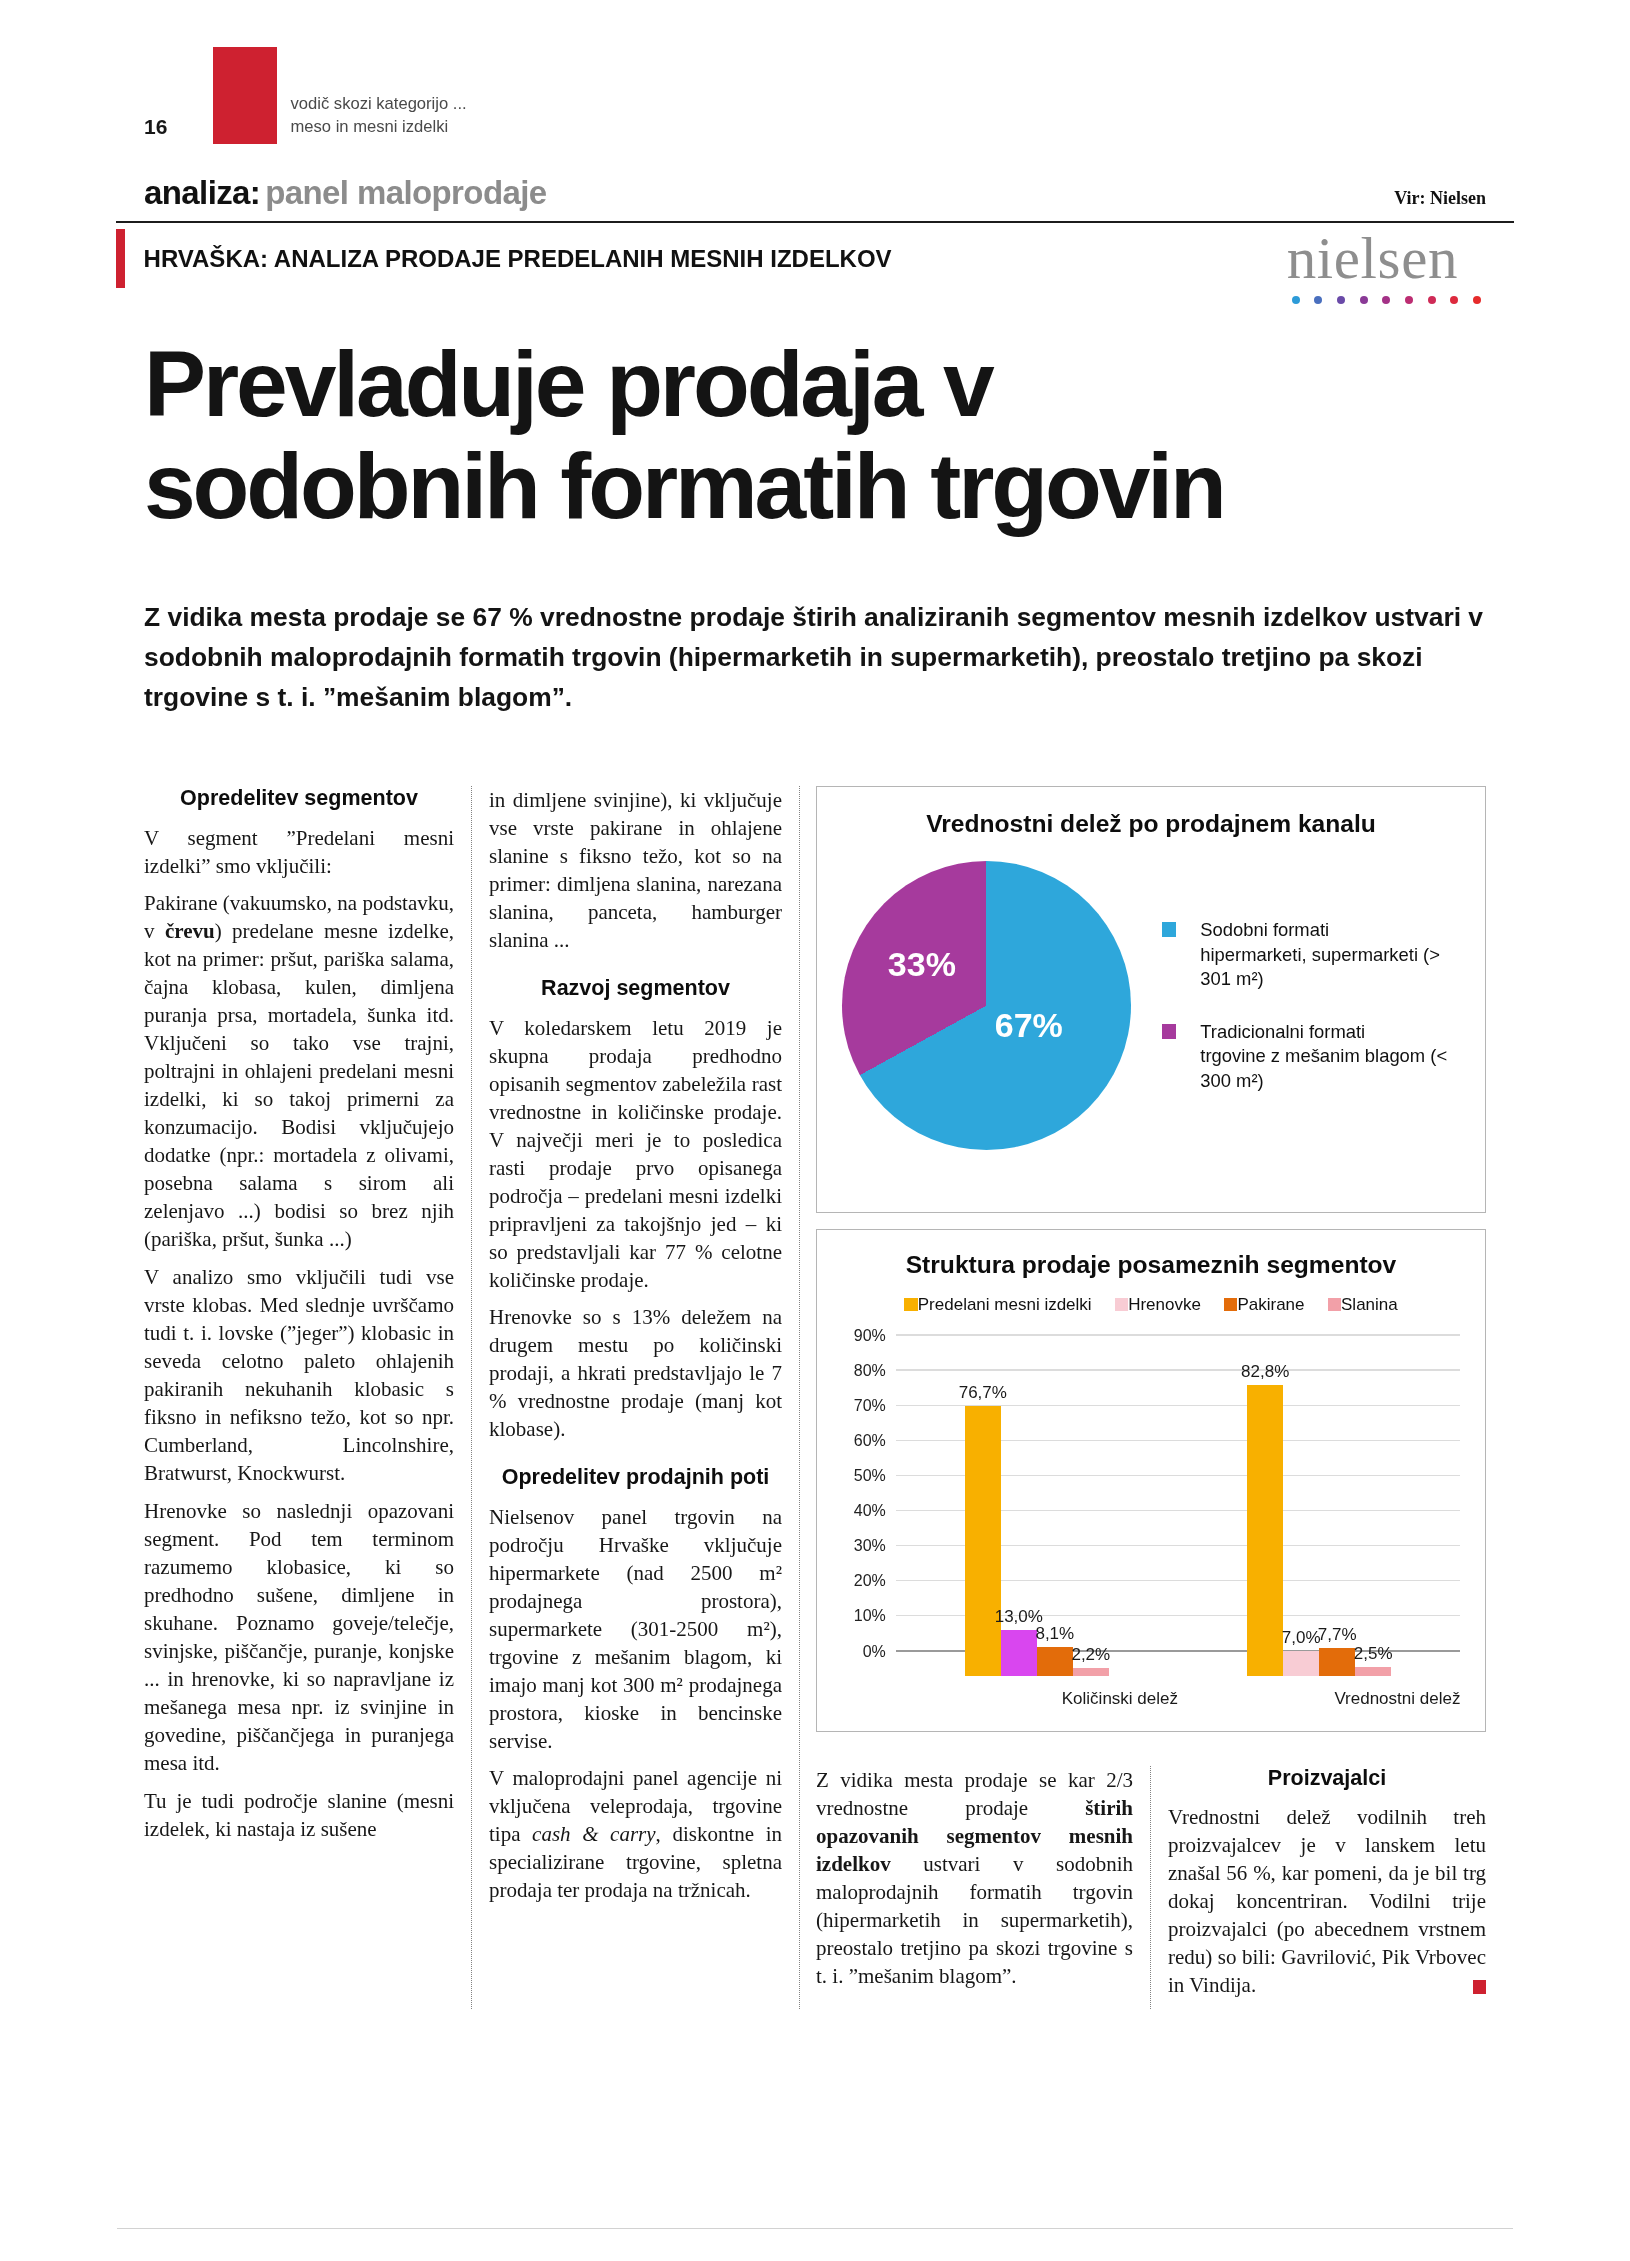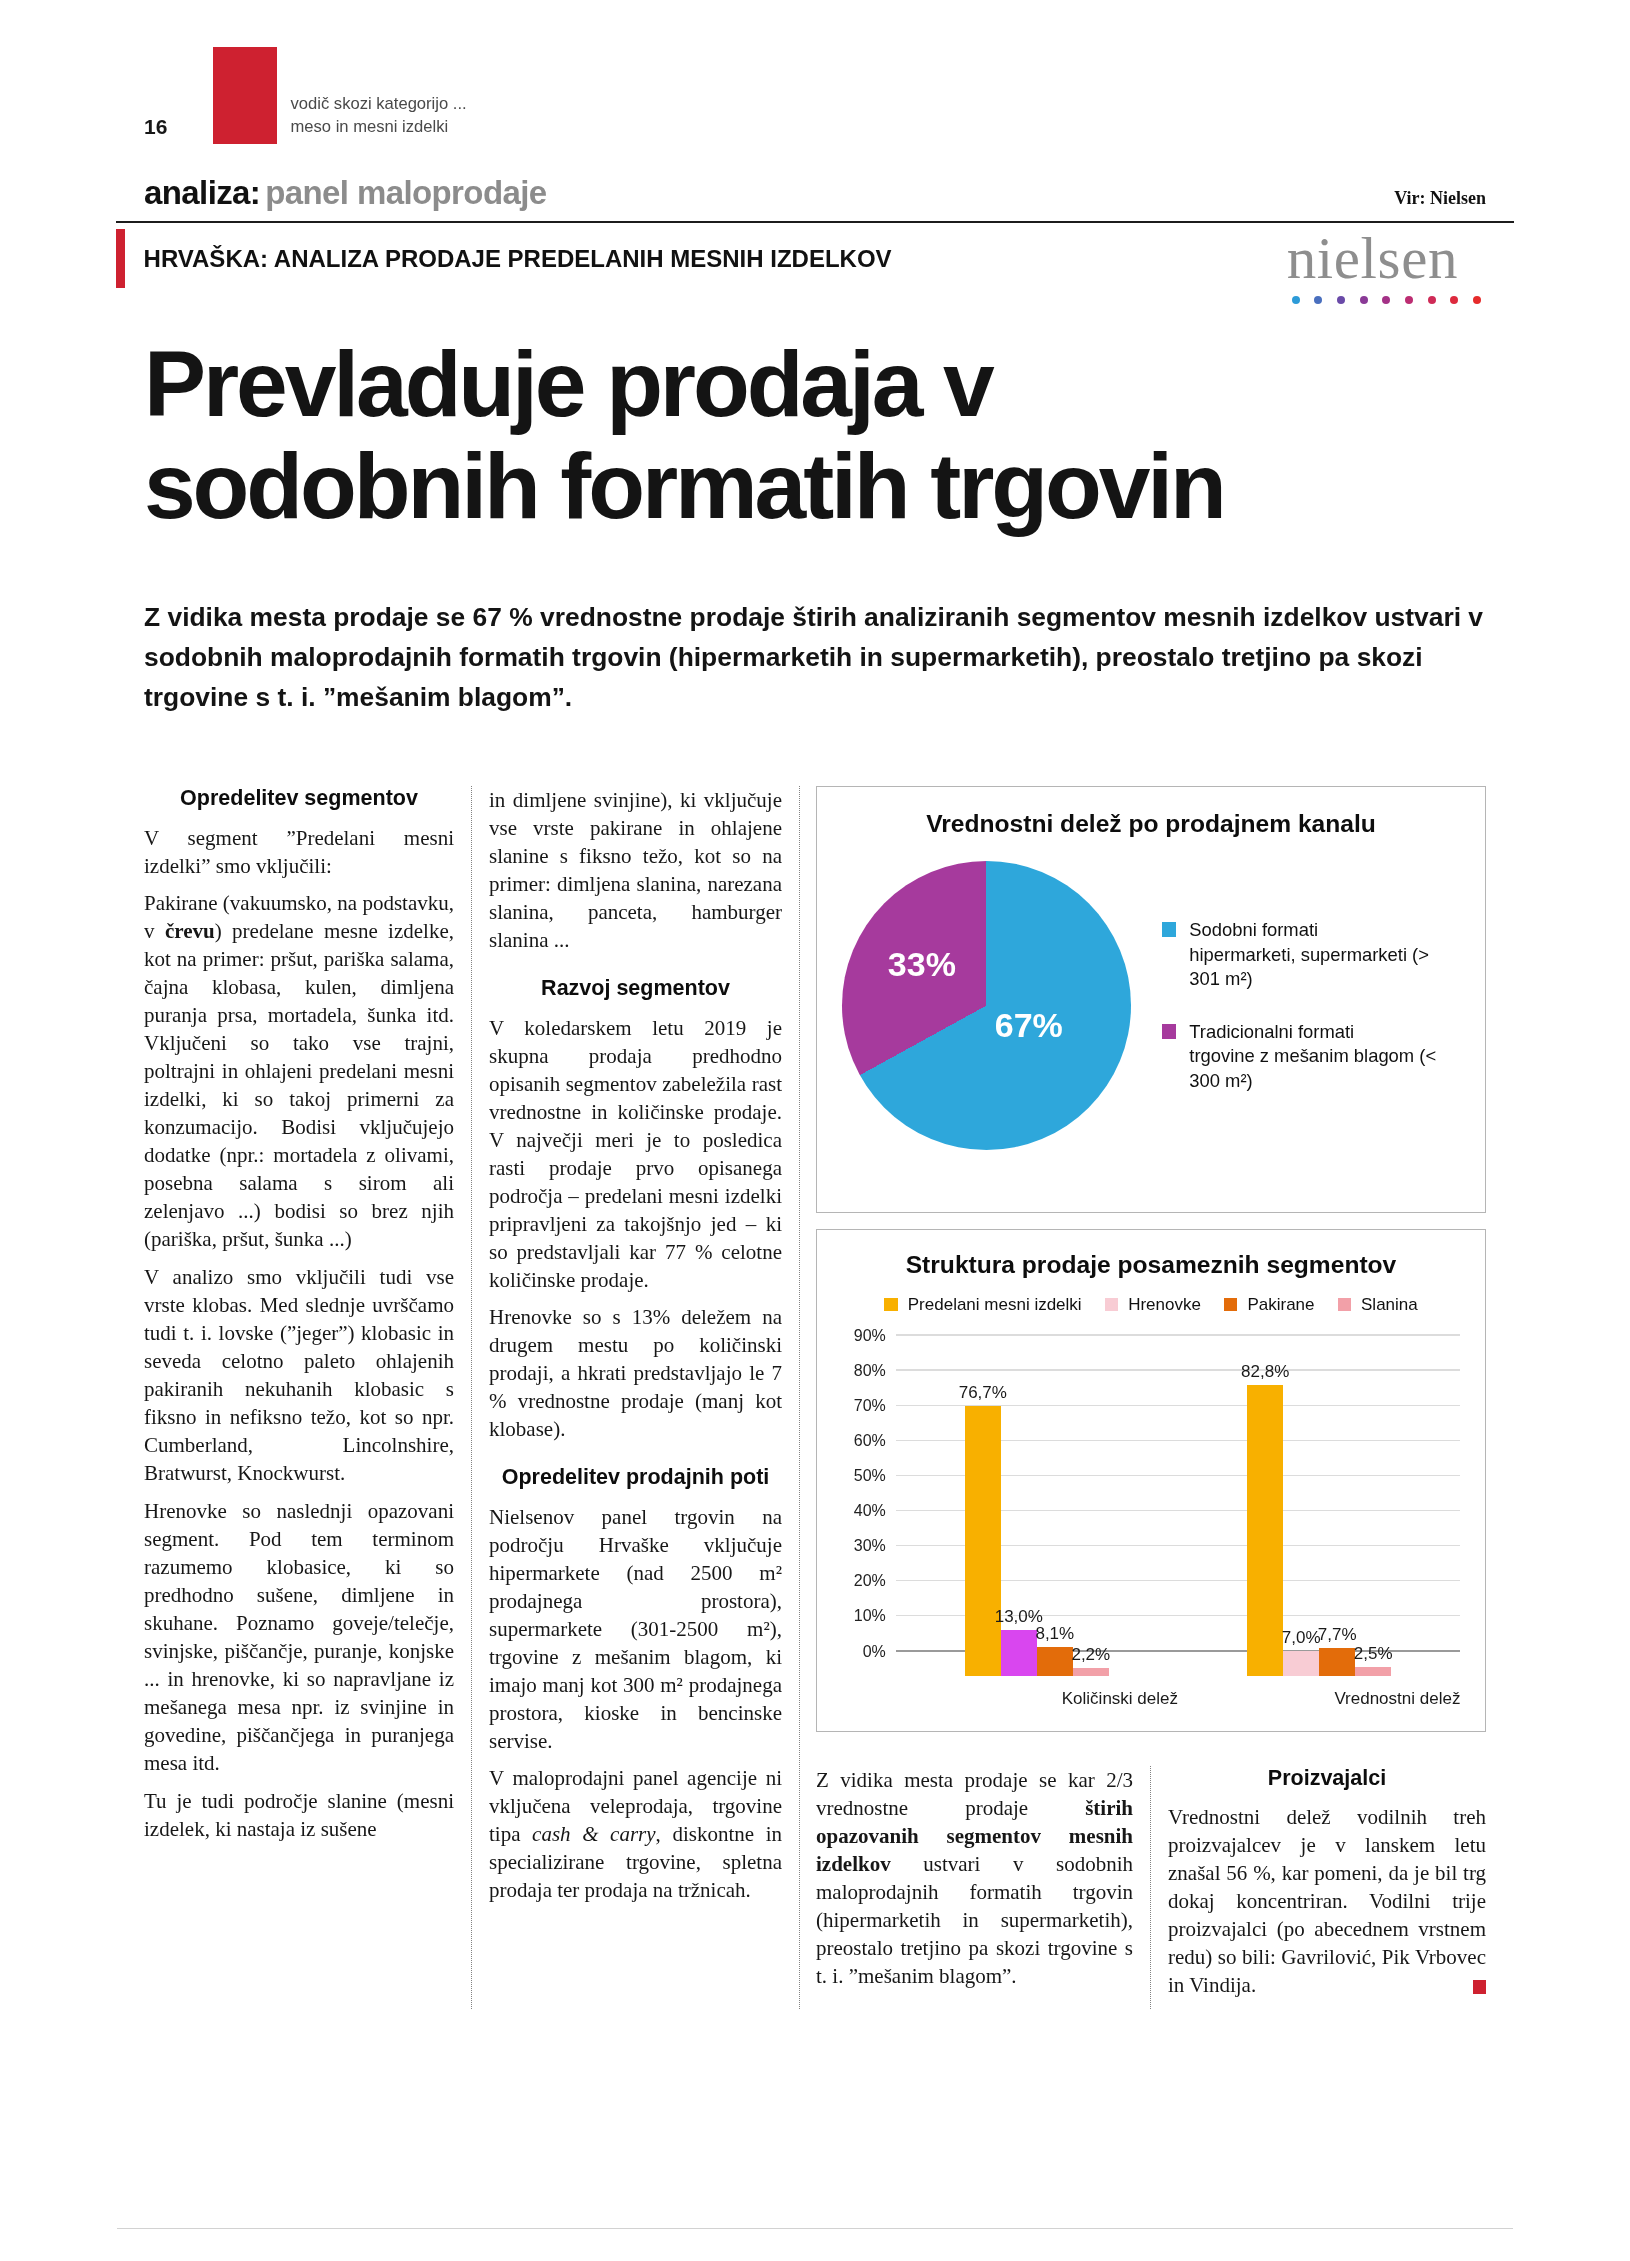--- a/index.html
+++ b/index.html
@@ -49,26 +49,26 @@
   
   .chart-box{border:1.2px solid #b5b5b5;background:#fff;}
   .chart-title{font-family:"Liberation Sans",sans-serif;font-weight:bold;font-size:24.6px;text-align:center;color:#0d0d0d;}
   .pie-box{height:427px;padding:23px 24.6px;}
   .pie-row{display:flex;align-items:center;margin-top:23px;}
   .pie{position:relative;width:289px;height:289px;border-radius:50%;flex:0 0 289px;}
   .pie-label{position:absolute;font-family:"Liberation Sans",sans-serif;font-weight:bold;color:#fff;font-size:34px;}
   .pie-label-major{left:53%;top:50%;}
   .pie-label-minor{left:16%;top:29%;}
   .pie-legend{margin-left:31px;display:flex;flex-direction:column;gap:28px;}
-  .plegend-item{display:flex;align-items:flex-start;gap:13px;font-family:"Liberation Sans",sans-serif;font-size:18.4px;line-height:24.6px;color:#111;}
+  .plegend-item{display:flex;align-items:flex-start;gap:24px;font-family:"Liberation Sans",sans-serif;font-size:18.4px;line-height:24.6px;color:#111;}
   .swatch{width:14.7px;height:14.7px;flex:0 0 14.7px;margin-top:4.3px;display:inline-block;}
 
   .bar-box{margin-top:15.3px;height:503px;padding:21px 24.6px;}
   .bar-legend{display:flex;justify-content:center;gap:23px;margin-top:16px;font-family:"Liberation Sans",sans-serif;font-size:17px;color:#111;}
-  .blegend-item{display:flex;align-items:center;gap:10px;}
+  .blegend-item{display:flex;align-items:center;gap:0;}
   .blegend-item .swatch{margin-top:0;width:13.5px;height:13.5px;flex:0 0 13.5px;}
   .bar-area{display:flex;margin-top:21px;}
   .y-axis{position:relative;width:54px;height:316px;font-family:"Liberation Sans",sans-serif;font-size:16px;color:#222;}
   .ytick{position:absolute;right:9.8px;transform:translateY(50%);}
   .plot-wrap{flex:1;}
   .plot{position:relative;height:316px;}
   .grid-layer{position:absolute;inset:0;}
   .gridline{position:absolute;left:0;right:0;height:1.2px;background:#dcdcdc;}
   .gridline.baseline{background:#9a9a9a;}
   .groups{position:absolute;inset:0;display:flex;}

